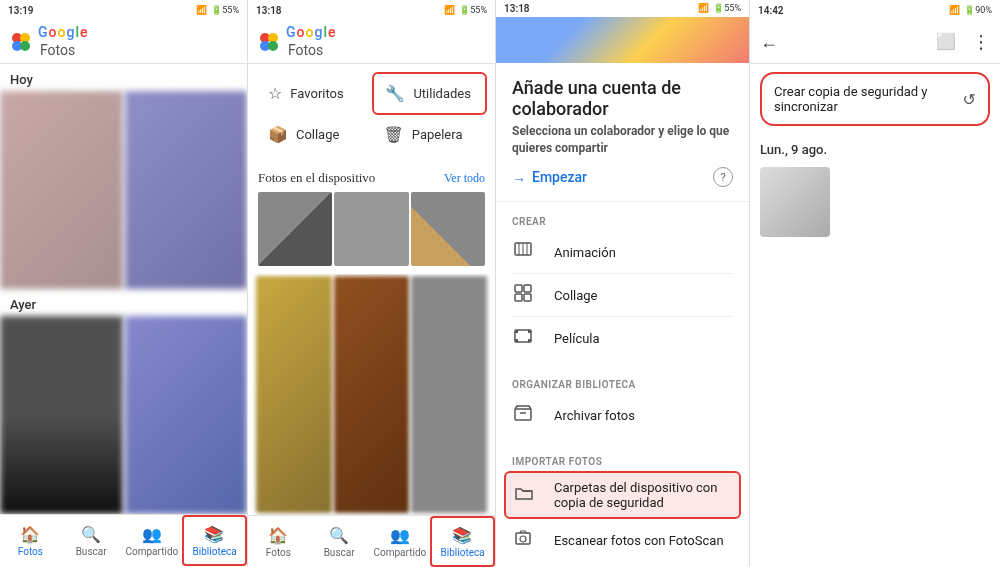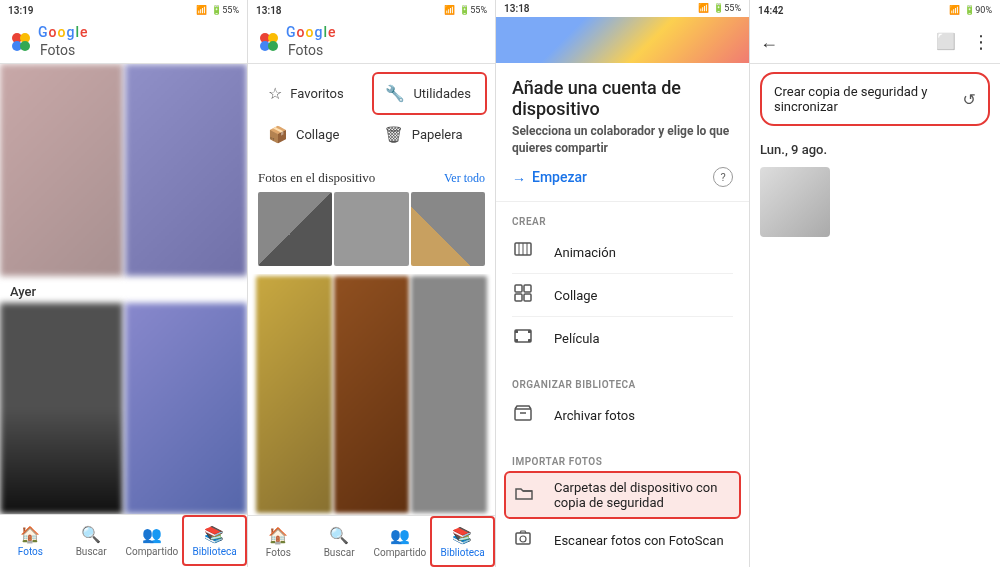--- a/index.html
+++ b/index.html
@@ -303,20 +303,21 @@
             <span class="g-blue">g</span>
             <span class="g-green">l</span>
             <span class="g-red">e</span>
         </span>
         <span class="photos-text">Fotos</span>
       </span>
     </div>
   </div>
 
   <div class="p1-photos">
+    <div class="section-label">Hoy</div>
     <div class="p1-row">
       <div class="p1-photo blur-1"></div>
       <div class="p1-photo blur-2"></div>
     </div>
     <div class="section-label">Ayer</div>
     <div class="p1-row">
       <div class="p1-photo blur-3"></div>
       <div class="p1-photo blur-4"></div>
     </div>
   </div>
@@ -438,21 +439,21 @@
       <span>📶</span>
       <span>🔋55%</span>
     </div>
   </div>
 
   <div style="height: 60px; background: linear-gradient(135deg, #4285F4 30%, #FBBC04 60%, #EA4335 100%); position:relative; overflow:hidden;">
     <div style="position:absolute;top:0;left:0;right:0;bottom:0;background:rgba(255,255,255,0.3);"></div>
   </div>
 
   <div class="collab-section">
-    <div class="collab-title">Añade una cuenta de dispositivo</div>
+    <div class="collab-title">Añade una cuenta de colaborador</div>
     <div class="collab-sub">Selecciona un colaborador y elige lo que quieres compartir</div>
     <div class="empezar-row">
       <div class="empezar-btn">
         <span>→</span>
         <span>Empezar</span>
       </div>
       <div class="help-icon">?</div>
     </div>
   </div>
 

